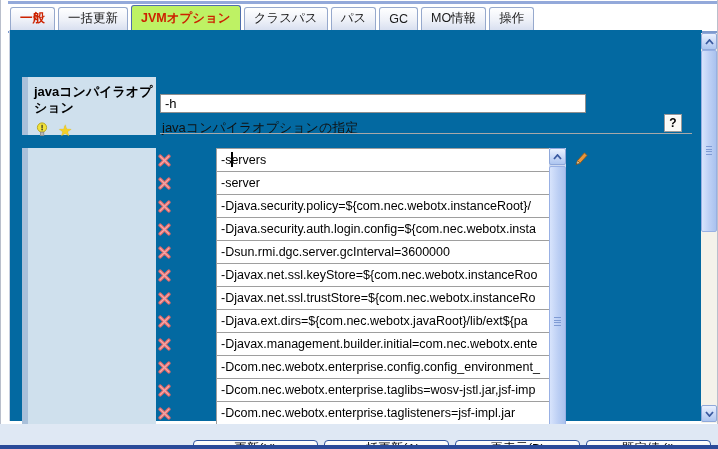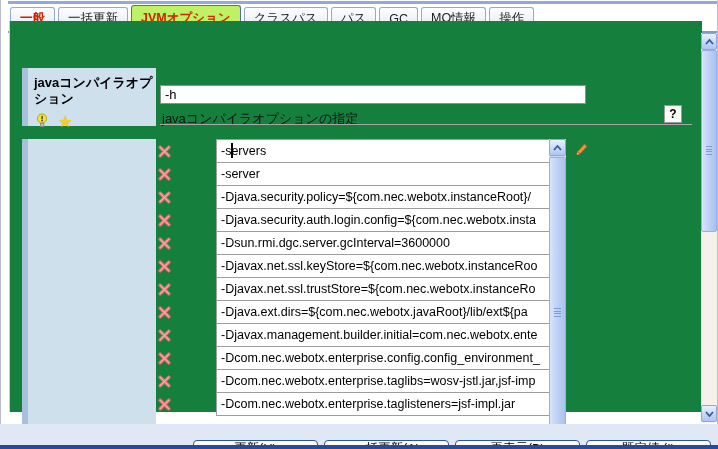--- a/index.html
+++ b/index.html
@@ -23,21 +23,21 @@
     border:1px solid #96a9cd;border-bottom:none;border-radius:3px 3px 0 0;
     background:linear-gradient(180deg,#ffffff 0%,#eef1f8 55%,#d9e0f0 100%);
     font-size:12.5px;color:#1a1a1a;cursor:default;white-space:nowrap;
   }
   .tab.sel{
     height:26px;background:#bef264;border-color:#4f6dac;
   }
   .tab.emph{color:#cc2200;font-weight:700;}
 
   
-  .content{position:absolute;left:9px;top:21px;width:692px;height:391px;background:#15803d;border-left:1px solid #c8d0e0;}
+  .content{position:absolute;left:9px;top:30px;width:692px;height:391px;background:#0369a1;border-left:1px solid #c8d0e0;}
 
   .label-block{
     position:absolute;background:#cfe0ed;border-left:6px solid #a9c0da;box-sizing:border-box;
   }
   .label-block.first{left:12px;top:47px;width:134px;height:58px;}
   .label-block.second{left:12px;top:118px;width:134px;height:303px;}
   .field-label{font-weight:700;font-size:13px;line-height:16px;padding:7px 2px 0 6px;color:#000;}
   .label-icons{display:flex;gap:9px;padding:6px 0 0 7px;align-items:center;}
   .star-glyph{color:#f2cf2a;font-size:16px;line-height:14px;text-shadow:0 0 1px #caa50c;}
 

